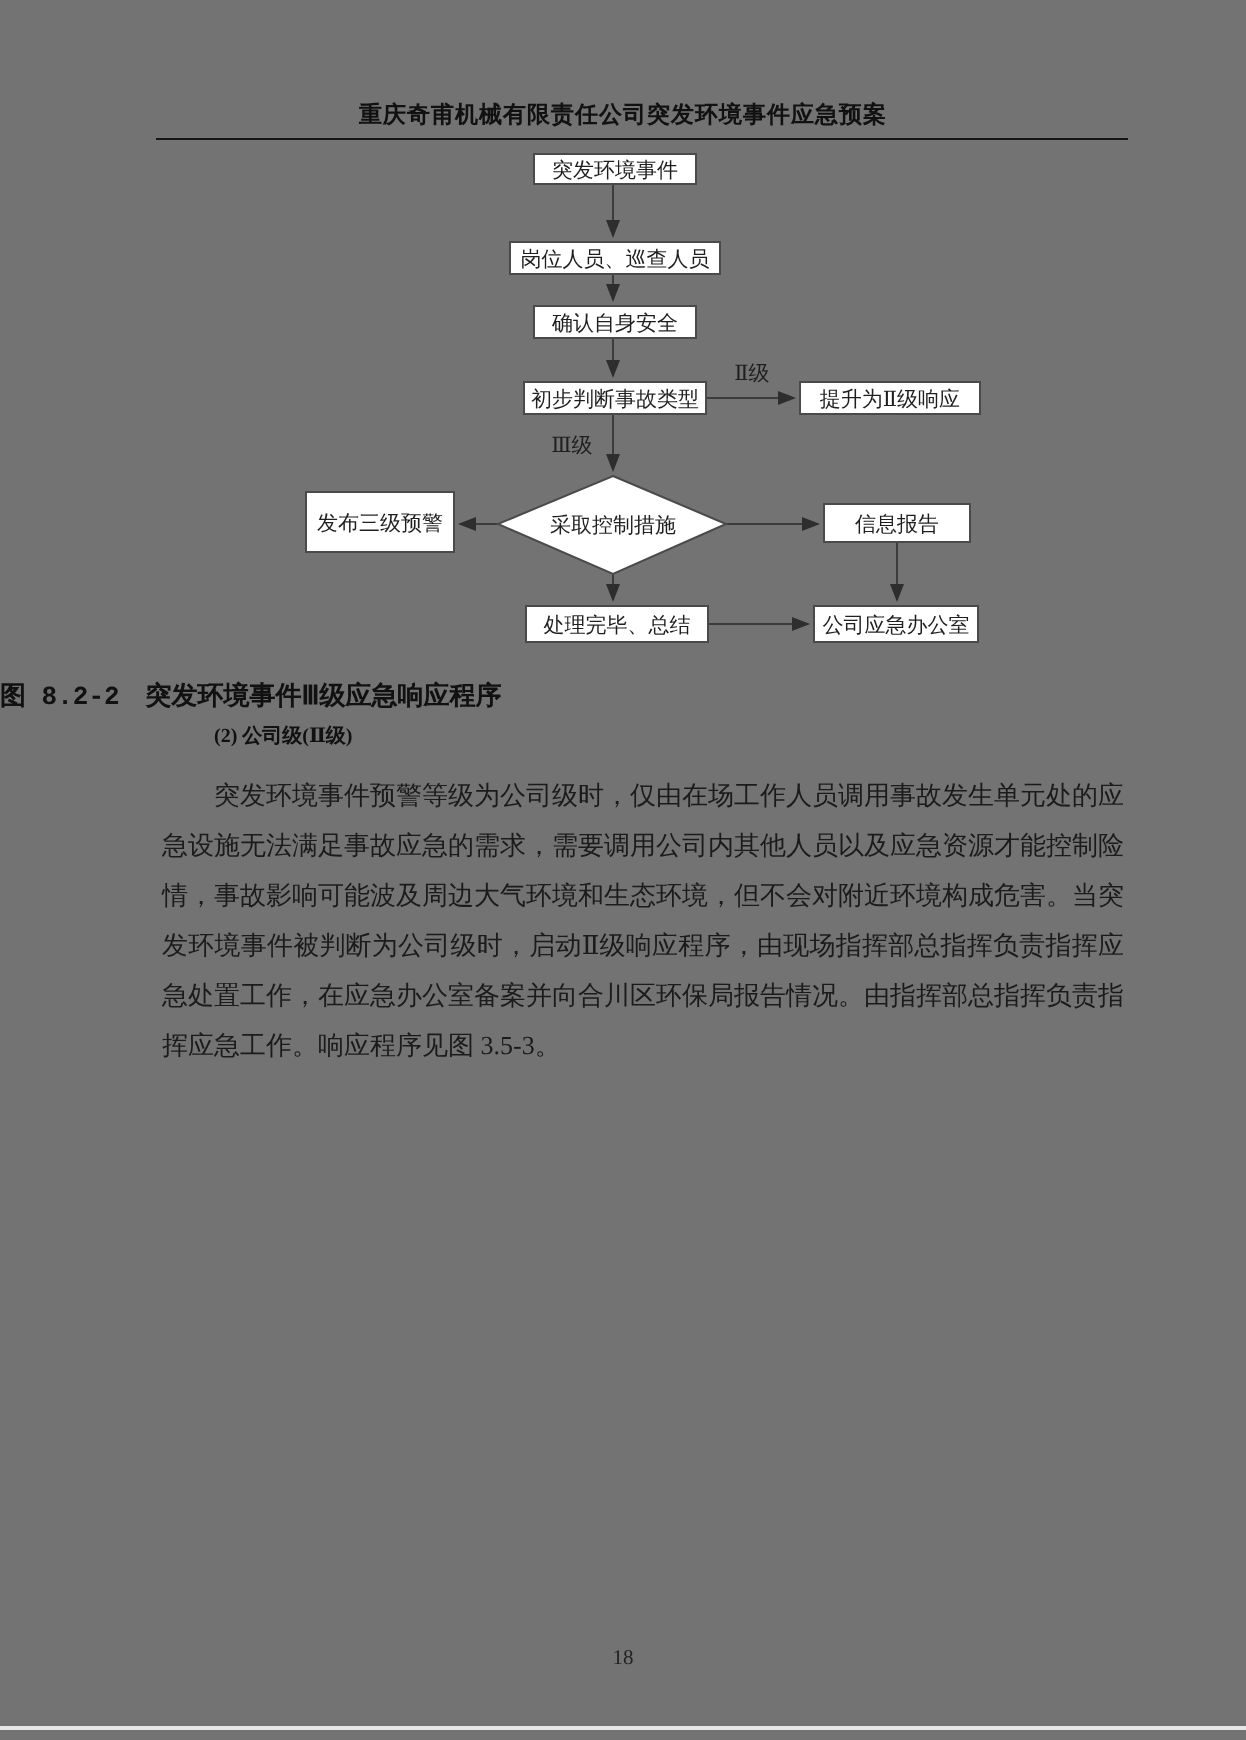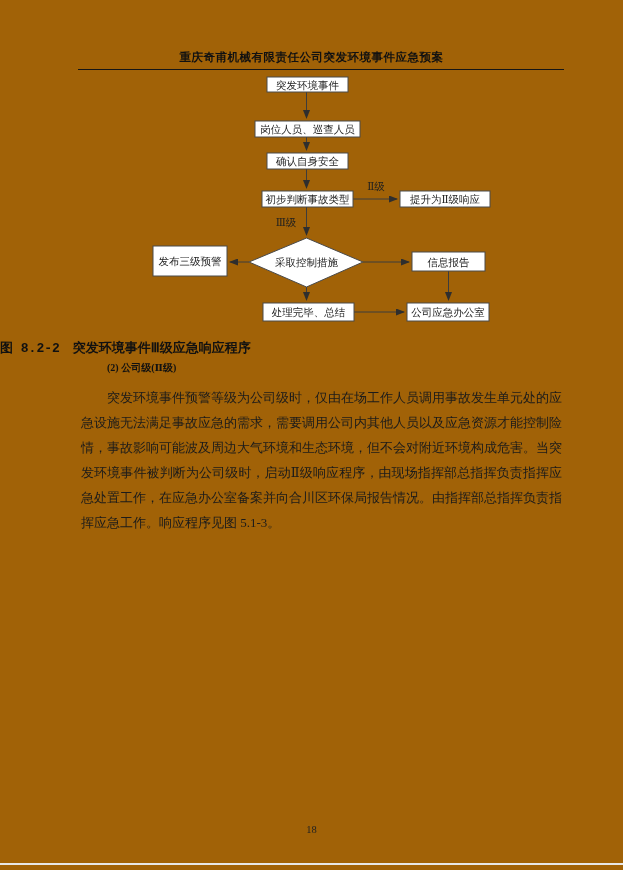--- a/index.html
+++ b/index.html
@@ -1,19 +1,19 @@
 <!DOCTYPE html>
 <html><head>
 <meta charset="utf-8">
 <style>
   html,body{margin:0;padding:0;background:#fff;}
   .page{
     position:relative;
     width:623px;height:870px;
-    background:#a16207;
+    background:#737373;
     overflow:hidden;
     font-family:"Liberation Serif","DejaVu Serif",serif;
     color:#1d1d1d;
   }
   .header-title{
     position:absolute;top:50px;left:0;width:623px;
     text-align:center;
     font-size:11.5px;font-weight:bold;
     letter-spacing:0.5px;
     color:#111;
@@ -115,19 +115,19 @@
     <text class="flow-node-text" x="308.5" y="316" text-anchor="middle">处理完毕、总结</text>
 
     <rect x="407" y="303" width="82" height="18" fill="#fff" stroke="#4a4a4a" stroke-width="1"></rect>
     <text class="flow-node-text" x="448" y="316" text-anchor="middle">公司应急办公室</text>
   </svg>
 
   <div class="figure-caption">图 8.2-2　突发环境事件Ⅲ级应急响应程序</div>
 
   <div class="section-heading">(2) 公司级(Ⅱ级)</div>
 
-  <div class="body-paragraph">突发环境事件预警等级为公司级时，仅由在场工作人员调用事故发生单元处的应急设施无法满足事故应急的需求，需要调用公司内其他人员以及应急资源才能控制险情，事故影响可能波及周边大气环境和生态环境，但不会对附近环境构成危害。当突发环境事件被判断为公司级时，启动Ⅱ级响应程序，由现场指挥部总指挥负责指挥应急处置工作，在应急办公室备案并向合川区环保局报告情况。由指挥部总指挥负责指挥应急工作。响应程序见图 5.1-3。</div>
+  <div class="body-paragraph">突发环境事件预警等级为公司级时，仅由在场工作人员调用事故发生单元处的应急设施无法满足事故应急的需求，需要调用公司内其他人员以及应急资源才能控制险情，事故影响可能波及周边大气环境和生态环境，但不会对附近环境构成危害。当突发环境事件被判断为公司级时，启动Ⅱ级响应程序，由现场指挥部总指挥负责指挥应急处置工作，在应急办公室备案并向合川区环保局报告情况。由指挥部总指挥负责指挥应急工作。响应程序见图 3.5-3。</div>
 
   <div class="page-number">18</div>
 
   <div class="page-bottom-edge"></div>
 
 </div>
 
 </body></html>

